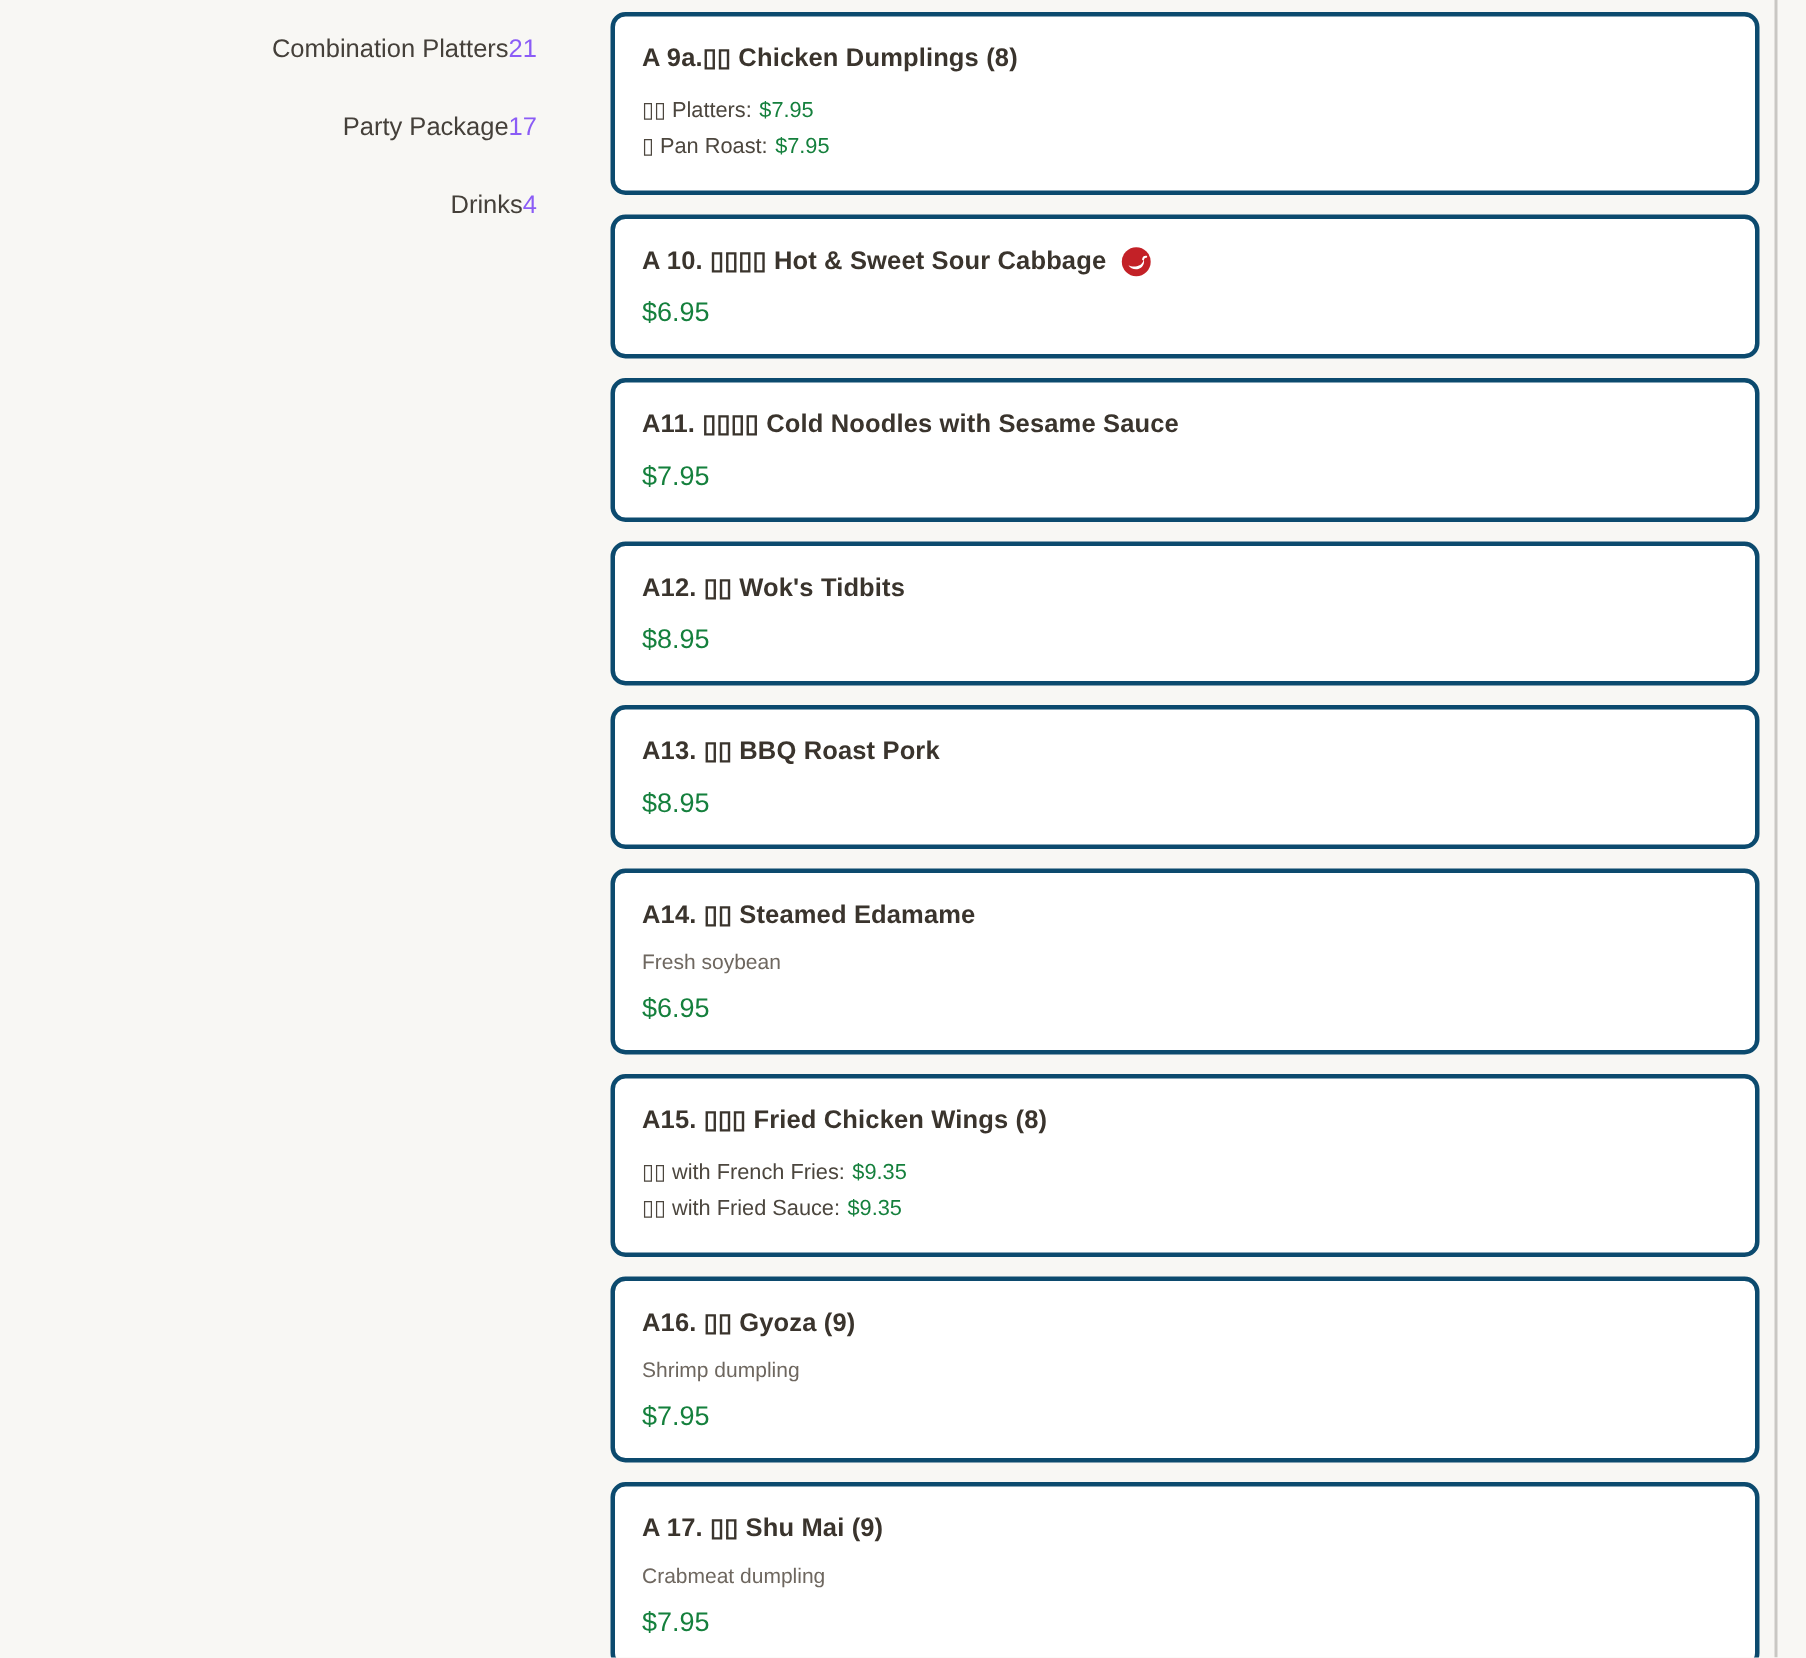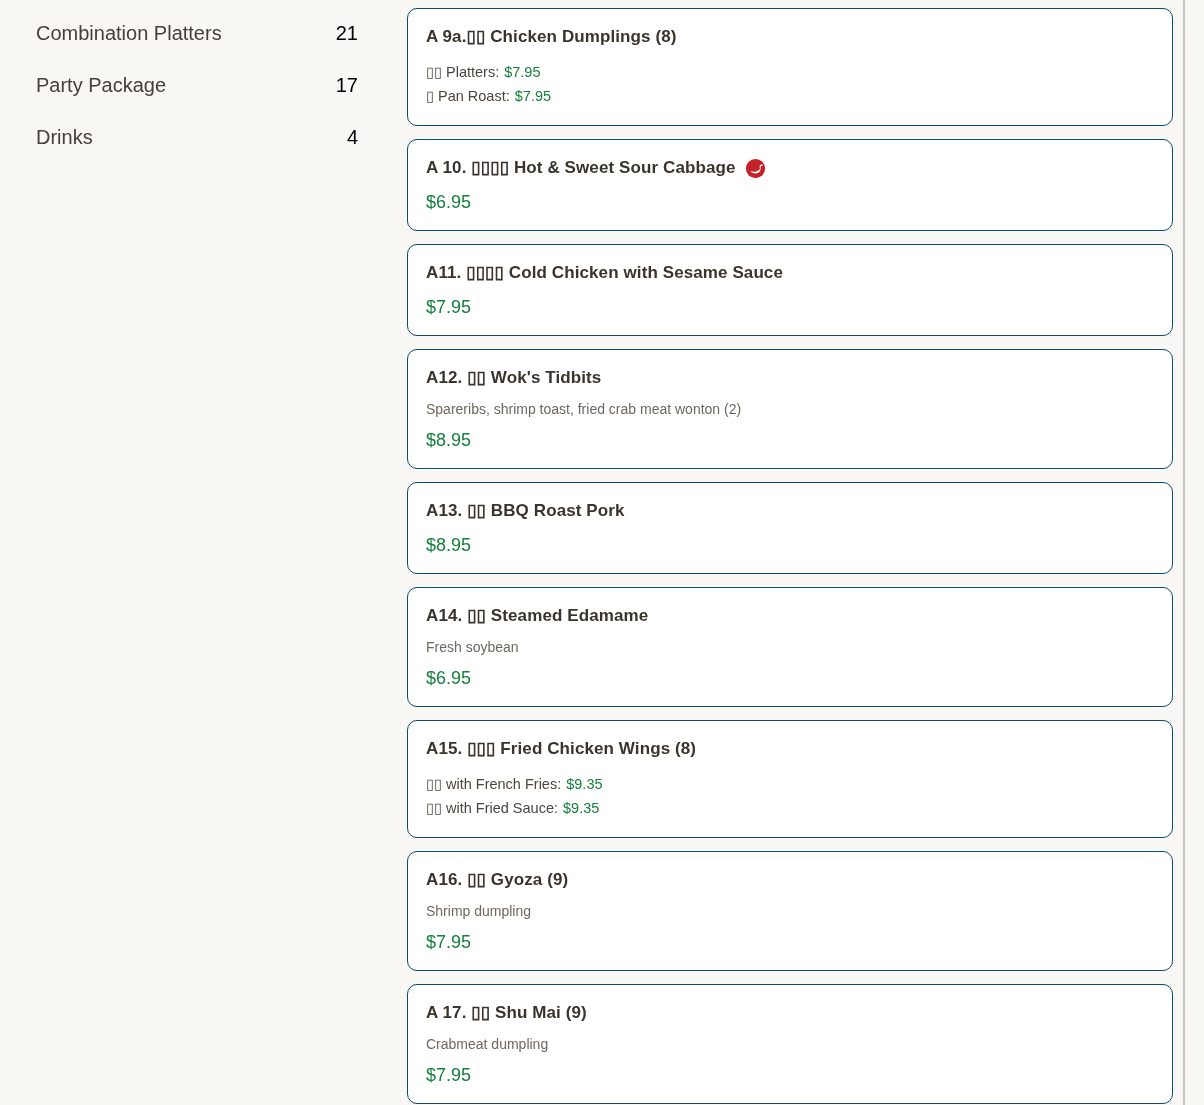--- a/index.html
+++ b/index.html
@@ -7,35 +7,35 @@
   body {
     position:relative;
     background:#f8f7f4;
     font-family:"Liberation Sans", sans-serif;
     overflow:hidden;
     color:#3a342d;
   }
   
   .sidebar { position:absolute; left:0; top:7px; width:375px; }
   .side-item {
-    display:flex; justify-content:space-between; align-items:center;
+    display:flex; justify-content:flex-end; align-items:center;
     height:52px; padding:0 17px 0 36px;
-    font-size:20px; color:#45403a; cursor:pointer;
+    font-size:17px; color:#45403a; cursor:pointer;
   }
-  .side-item .count { color:#000000; }
+  .side-item .count { color:#8b5cf6; }
   
   .rail { position:absolute; left:1183px; top:0; width:2px; height:1105px; background:#c9c7c3; }
   
   .menu-col {
     position:absolute; left:407px; top:8px; width:766px;
     display:flex; flex-direction:column; gap:13px;
   }
   .card {
     background:#ffffff;
-    border:1px solid #0c4a6e;
+    border:3px solid #0c4a6e;
     border-radius:10px;
     padding:16px 18px 17px 18px;
     cursor:pointer;
   }
   .card-title {
     font-size:17px; font-weight:700; line-height:24px;
     color:#3a342d; letter-spacing:.1px;
     display:flex; align-items:center;
   }
   .spicy-badge { display:inline-flex; margin-left:9px; flex:none; }
@@ -87,27 +87,26 @@
           <circle cx="12" cy="12" r="11" fill="#c32127"></circle>
           <path d="M6.1 14.6 C7.6 17.6 12.2 18.7 15.2 16.8 C17.7 15.2 18.4 12.3 17.7 10.1 C17.3 12.8 15.5 14.9 12.5 15.4 C9.8 15.9 7.3 15.4 6.1 14.6 Z" fill="#ffffff"></path>
           <path d="M17.2 10.2 C17.4 8.9 18.4 8.1 19.6 8.2" stroke="#ffffff" stroke-width="1.5" fill="none" stroke-linecap="round"></path>
         </svg>
       </span>
     </div>
     <div class="price-row price">$6.95</div>
   </div>
 
   <div class="card">
-    <div class="card-title">A11. ▯▯▯▯ Cold Chicken with Sesame Sauce</div>
+    <div class="card-title">A11. ▯▯▯▯ Cold Noodles with Sesame Sauce</div>
     <div class="price-row price">$7.95</div>
   </div>
 
   <div class="card">
     <div class="card-title">A12. ▯▯ Wok's Tidbits</div>
-    <div class="desc">Spareribs, shrimp toast, fried crab meat wonton (2)</div>
     <div class="price-row price">$8.95</div>
   </div>
 
   <div class="card">
     <div class="card-title">A13. ▯▯ BBQ Roast Pork</div>
     <div class="price-row price">$8.95</div>
   </div>
 
   <div class="card">
     <div class="card-title">A14. ▯▯ Steamed Edamame</div>

